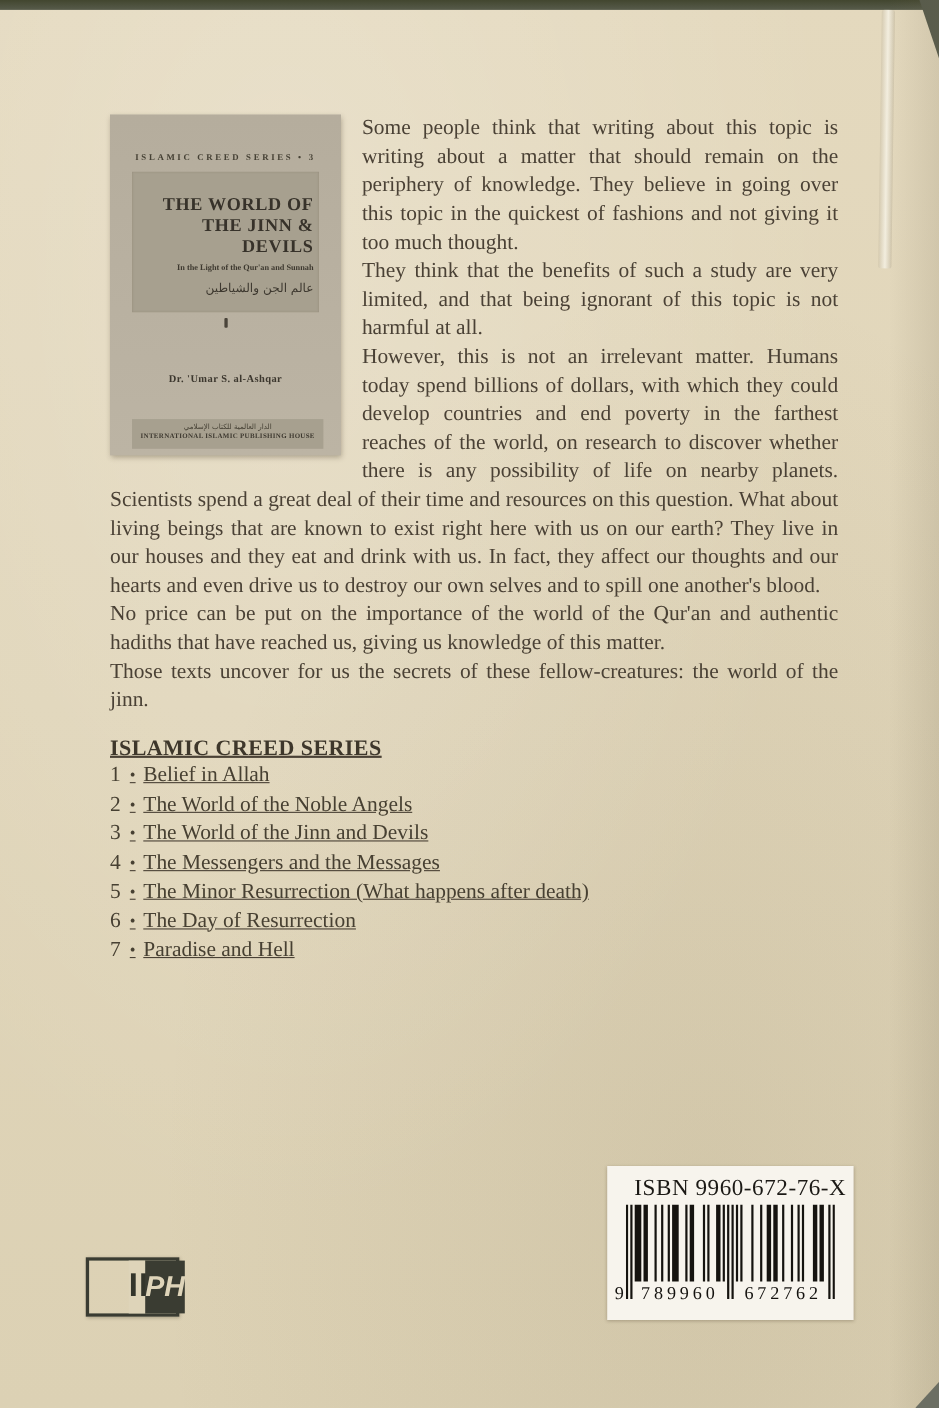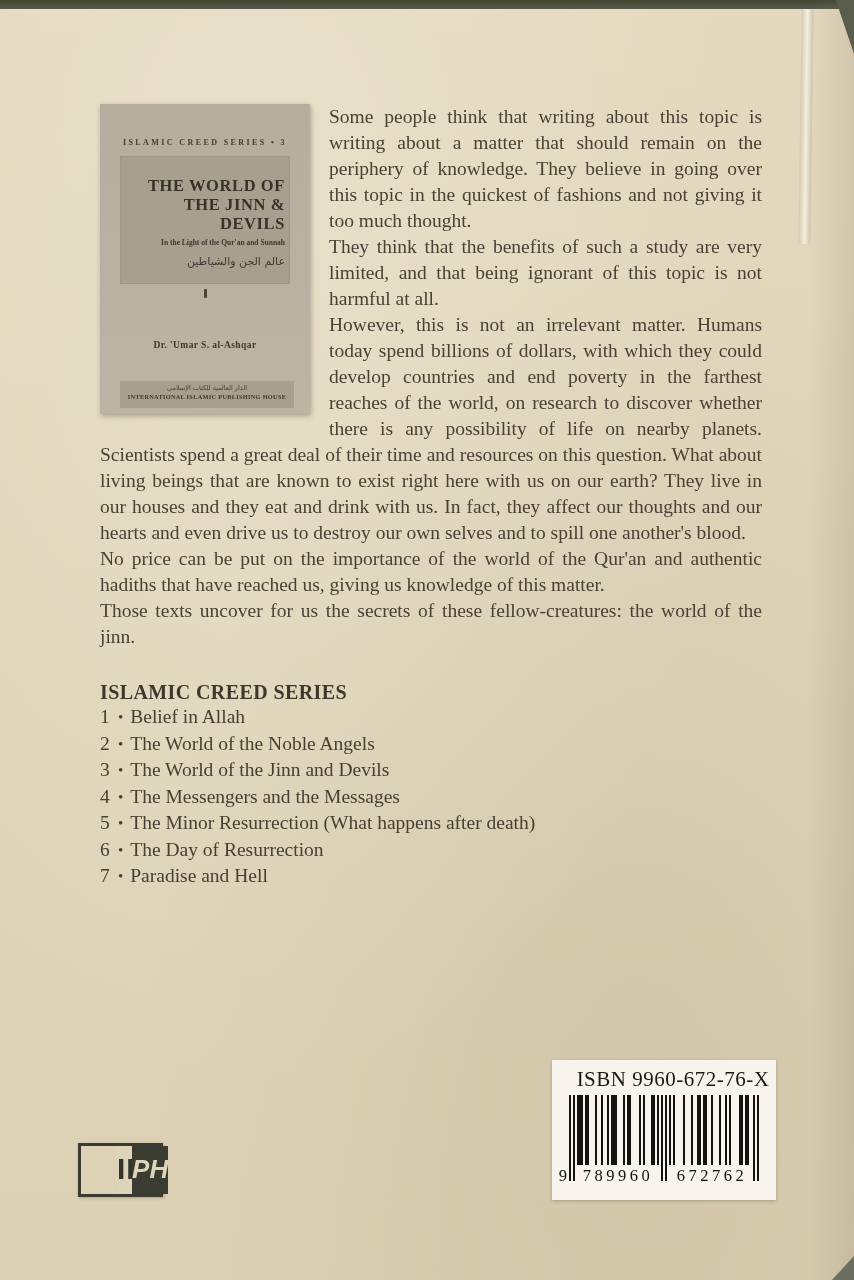--- a/index.html
+++ b/index.html
@@ -44,21 +44,21 @@
     letter-spacing:.4px;color:#3c372e;}
   .thumb-pubband{position:absolute;left:20px;right:16px;bottom:6px;height:27px;
     background:#a7a08f;text-align:center;padding-top:3px;box-sizing:border-box;}
   .thumb-pub-ar{font-size:6.5px;color:#454034;font-family:"DejaVu Sans",sans-serif;line-height:8px;}
   .thumb-pub-en{font-size:6.3px;font-weight:bold;letter-spacing:.3px;color:#3d382f;line-height:9px;}
 
   
   .blurb p{margin:0;font-size:19.5px;line-height:26px;text-align:justify;color:#4a4135;}
 
   
-  .series-block{clear:none;margin-top:31px;}
+  .series-block{clear:none;margin-top:19px;text-decoration:underline;}
   .series-heading{font-size:20px;font-weight:bold;letter-spacing:.4px;color:#3e372b;}
   .series-item{font-size:19.5px;line-height:26.5px;color:#474032;}
   .series-item .num{display:inline-block;min-width:13px;}
   .series-item .blt{margin:0 7px 0 5px;font-size:15px;vertical-align:1px;}
 
   
   .iiph{position:absolute;left:78px;top:1143px;width:85px;height:54px;box-sizing:border-box;
     border:3px solid #3a3c32;display:flex;font-family:"Liberation Sans",sans-serif;
     font-weight:bold;box-shadow:1px 1px 3px rgba(60,50,30,.3);padding-left:36px;}
   .iiph-left{width:35%;background:#ded4b9;color:#33352b;text-align:center;

